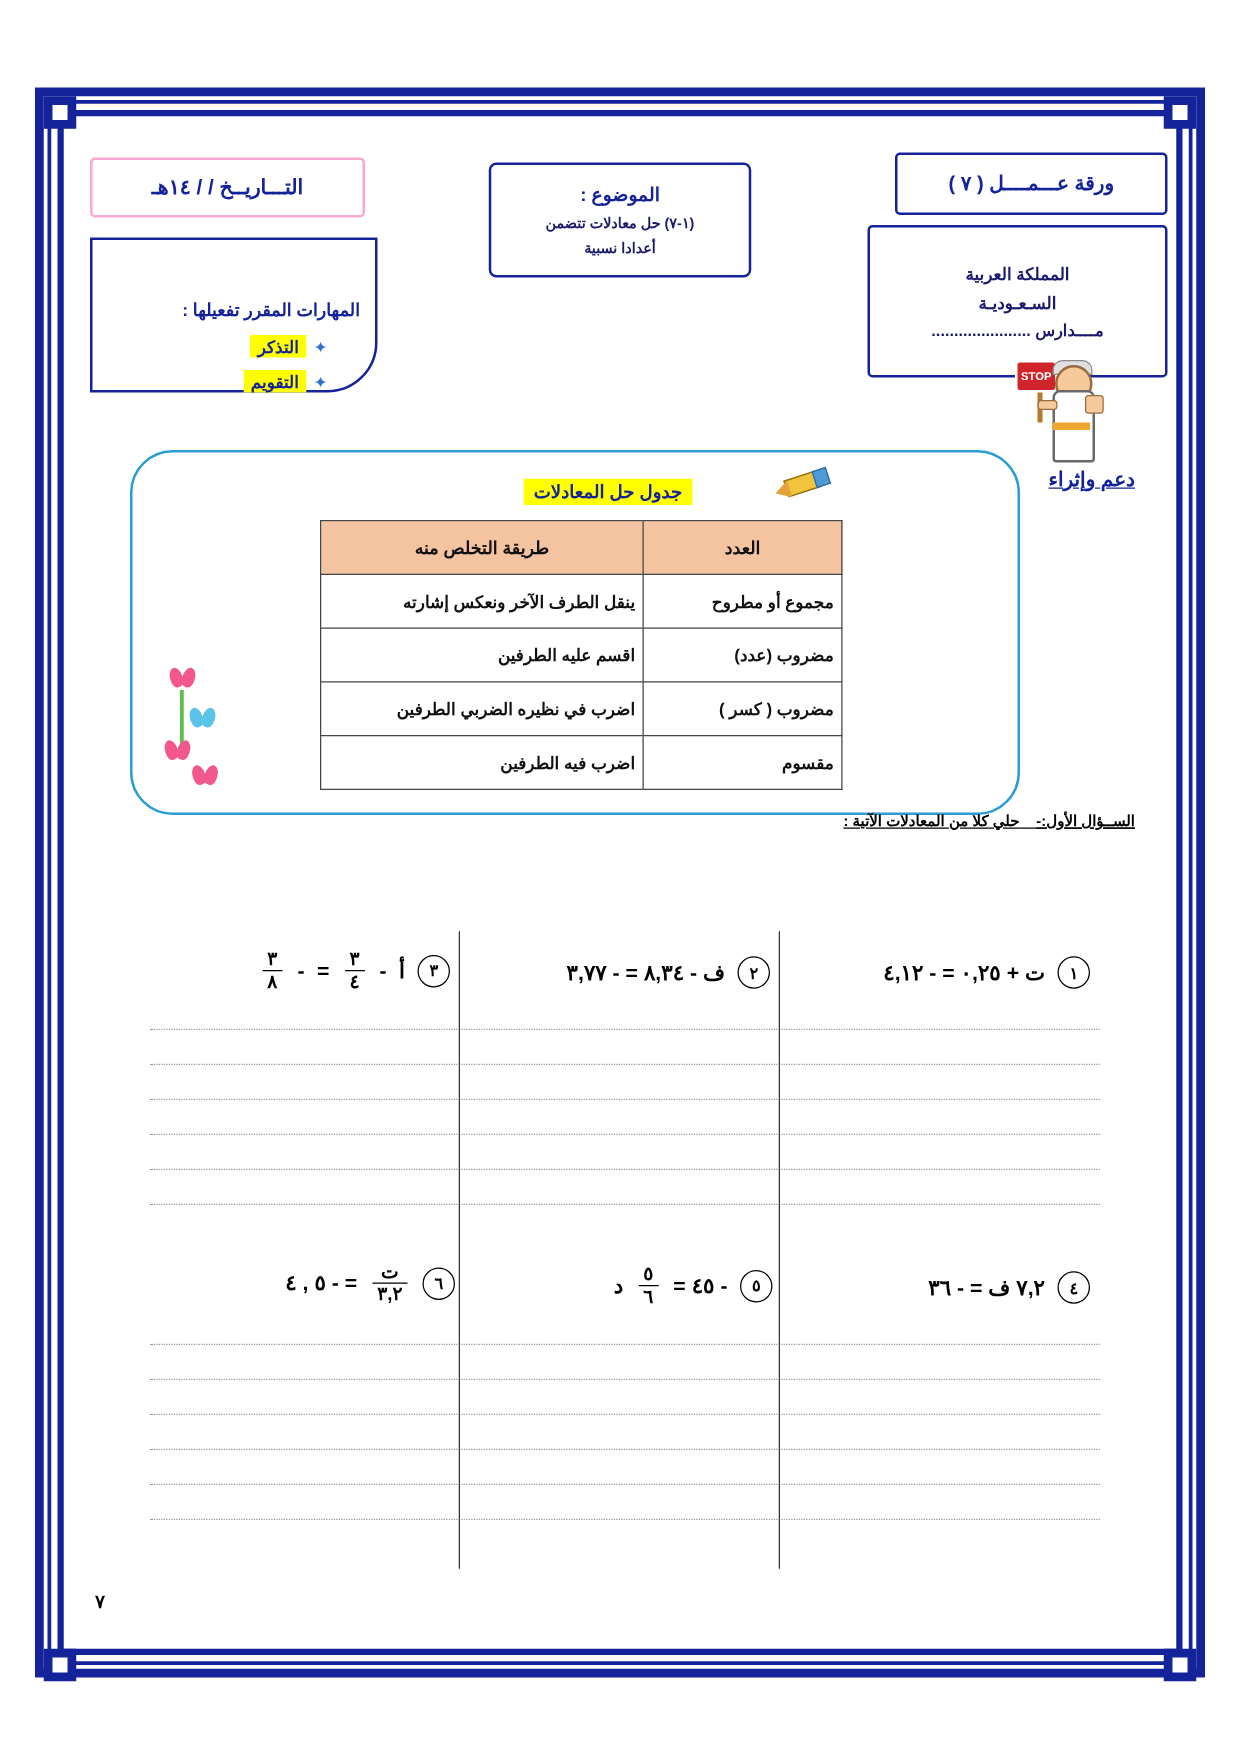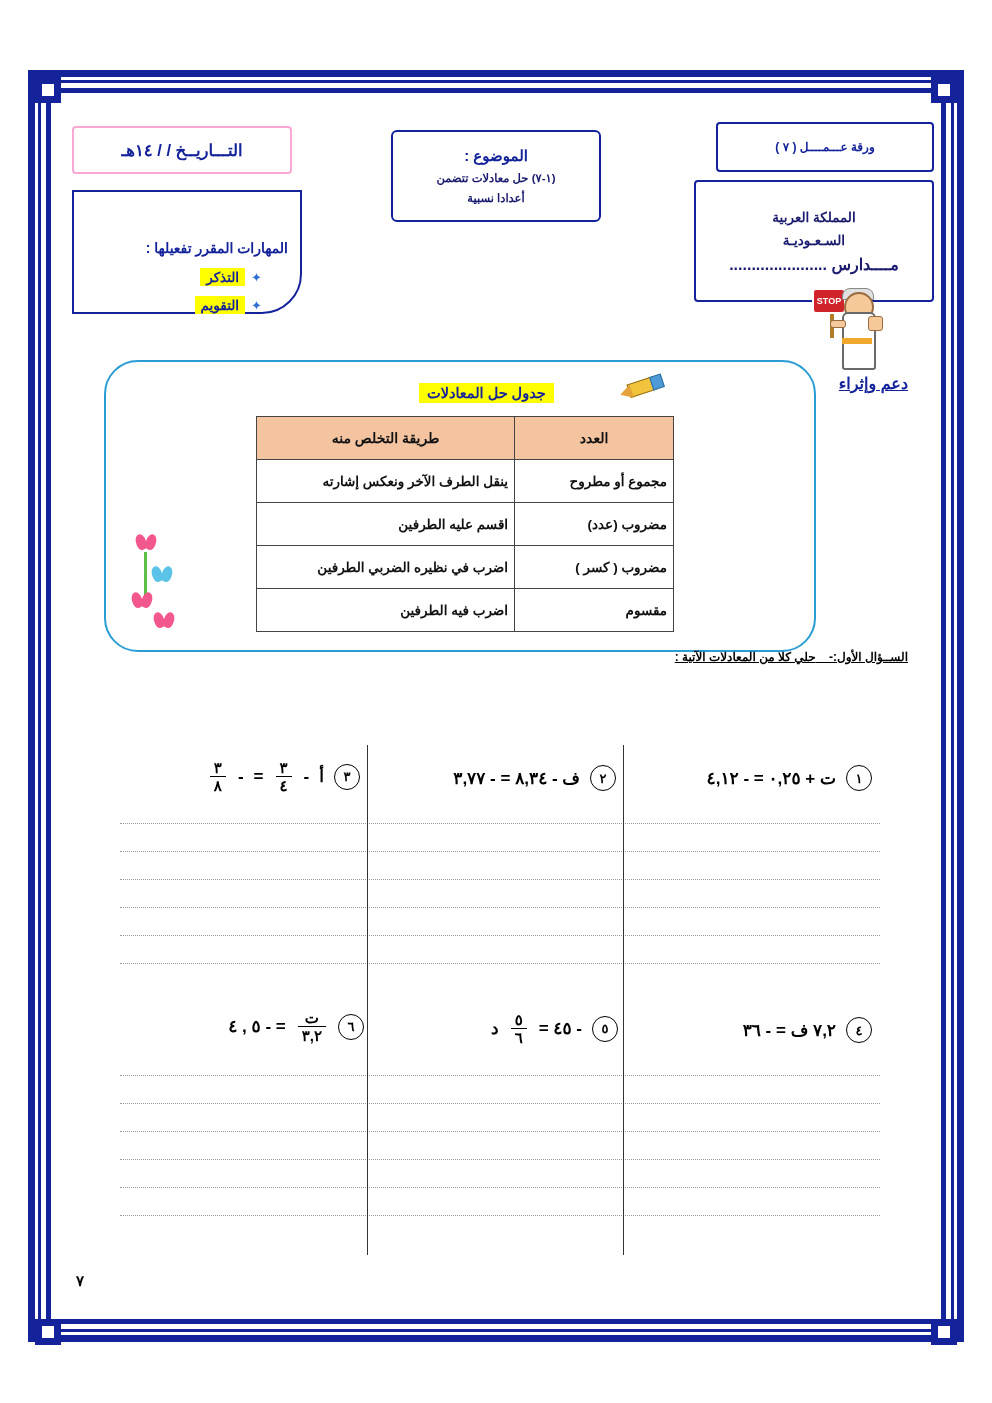--- a/index.html
+++ b/index.html
@@ -56,35 +56,35 @@
   }
 
   
   .hdr-worksheet {
     position: absolute;
     right: 58px; top: 122px;
     width: 214px; height: 46px;
     border: 2px solid #15239b;
     border-radius: 4px;
     display: flex; align-items: center; justify-content: center;
-    font-size: 12px; font-weight: bold; color: #15239b;
+    font-size: 16px; font-weight: bold; color: #15239b;
     letter-spacing: 1px;
   }
   .hdr-kingdom {
     position: absolute;
     right: 58px; top: 180px;
     width: 236px; height: 118px;
     border: 2px solid #15239b;
     border-radius: 4px;
     display: flex; flex-direction: column;
     align-items: center; justify-content: center;
     gap: 7px;
     font-size: 13.5px; font-weight: bold; color: #1a1a6e;
   }
-  .hdr-kingdom .dots { font-size: 16px; }
+  .hdr-kingdom .dots { font-size: 13px; }
 
   .hdr-subject {
     position: absolute;
     left: 50%; transform: translateX(-50%);
     top: 130px;
     width: 210px; height: 92px;
     border: 2px solid #15239b;
     border-radius: 6px;
     display: flex; flex-direction: column;
     align-items: center; justify-content: center;

